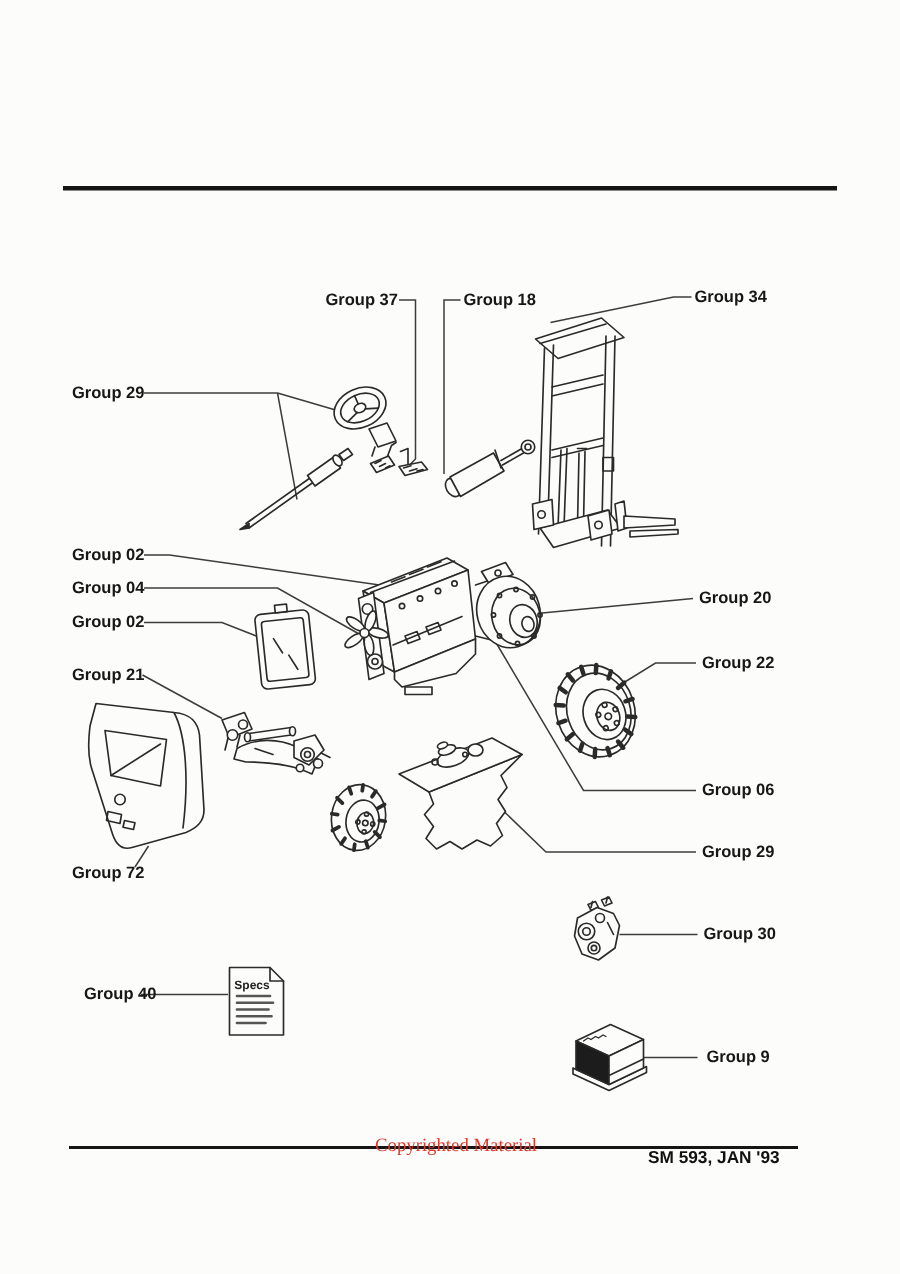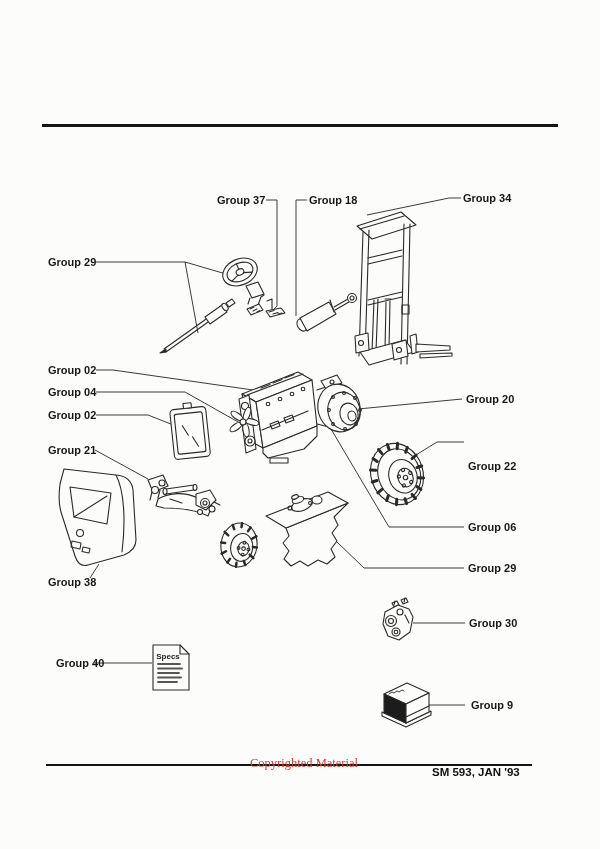--- a/index.html
+++ b/index.html
@@ -248,24 +248,24 @@
 
   <div class="label" style="left:217px;top:194px">Group 37</div>
   <div class="label" style="left:309px;top:194px">Group 18</div>
   <div class="label" style="left:463px;top:192px">Group 34</div>
   <div class="label" style="left:48px;top:256px">Group 29</div>
   <div class="label" style="left:48px;top:364px">Group 02</div>
   <div class="label" style="left:48px;top:386px">Group 04</div>
   <div class="label" style="left:48px;top:409px">Group 02</div>
   <div class="label" style="left:48px;top:444px">Group 21</div>
   <div class="label" style="left:466px;top:393px">Group 20</div>
-  <div class="label" style="left:468px;top:460px">Group 22</div>
+  <div class="label" style="left:468px;top:436px">Group 22</div>
   <div class="label" style="left:468px;top:521px">Group 06</div>
   <div class="label" style="left:468px;top:562px">Group 29</div>
-  <div class="label" style="left:48px;top:576px">Group 38</div>
+  <div class="label" style="left:48px;top:576px">Group 72</div>
   <div class="label" style="left:469px;top:617px">Group 30</div>
   <div class="label" style="left:56px;top:657px">Group 40</div>
   <div class="label" style="left:471px;top:699px">Group 9</div>
 
   <div class="rule" style="left:46px;top:764px;width:486px;height:2px"></div>
 
   <div class="copyright">
     <span style="display:block">Copyrighted Material</span>
   </div>
 

